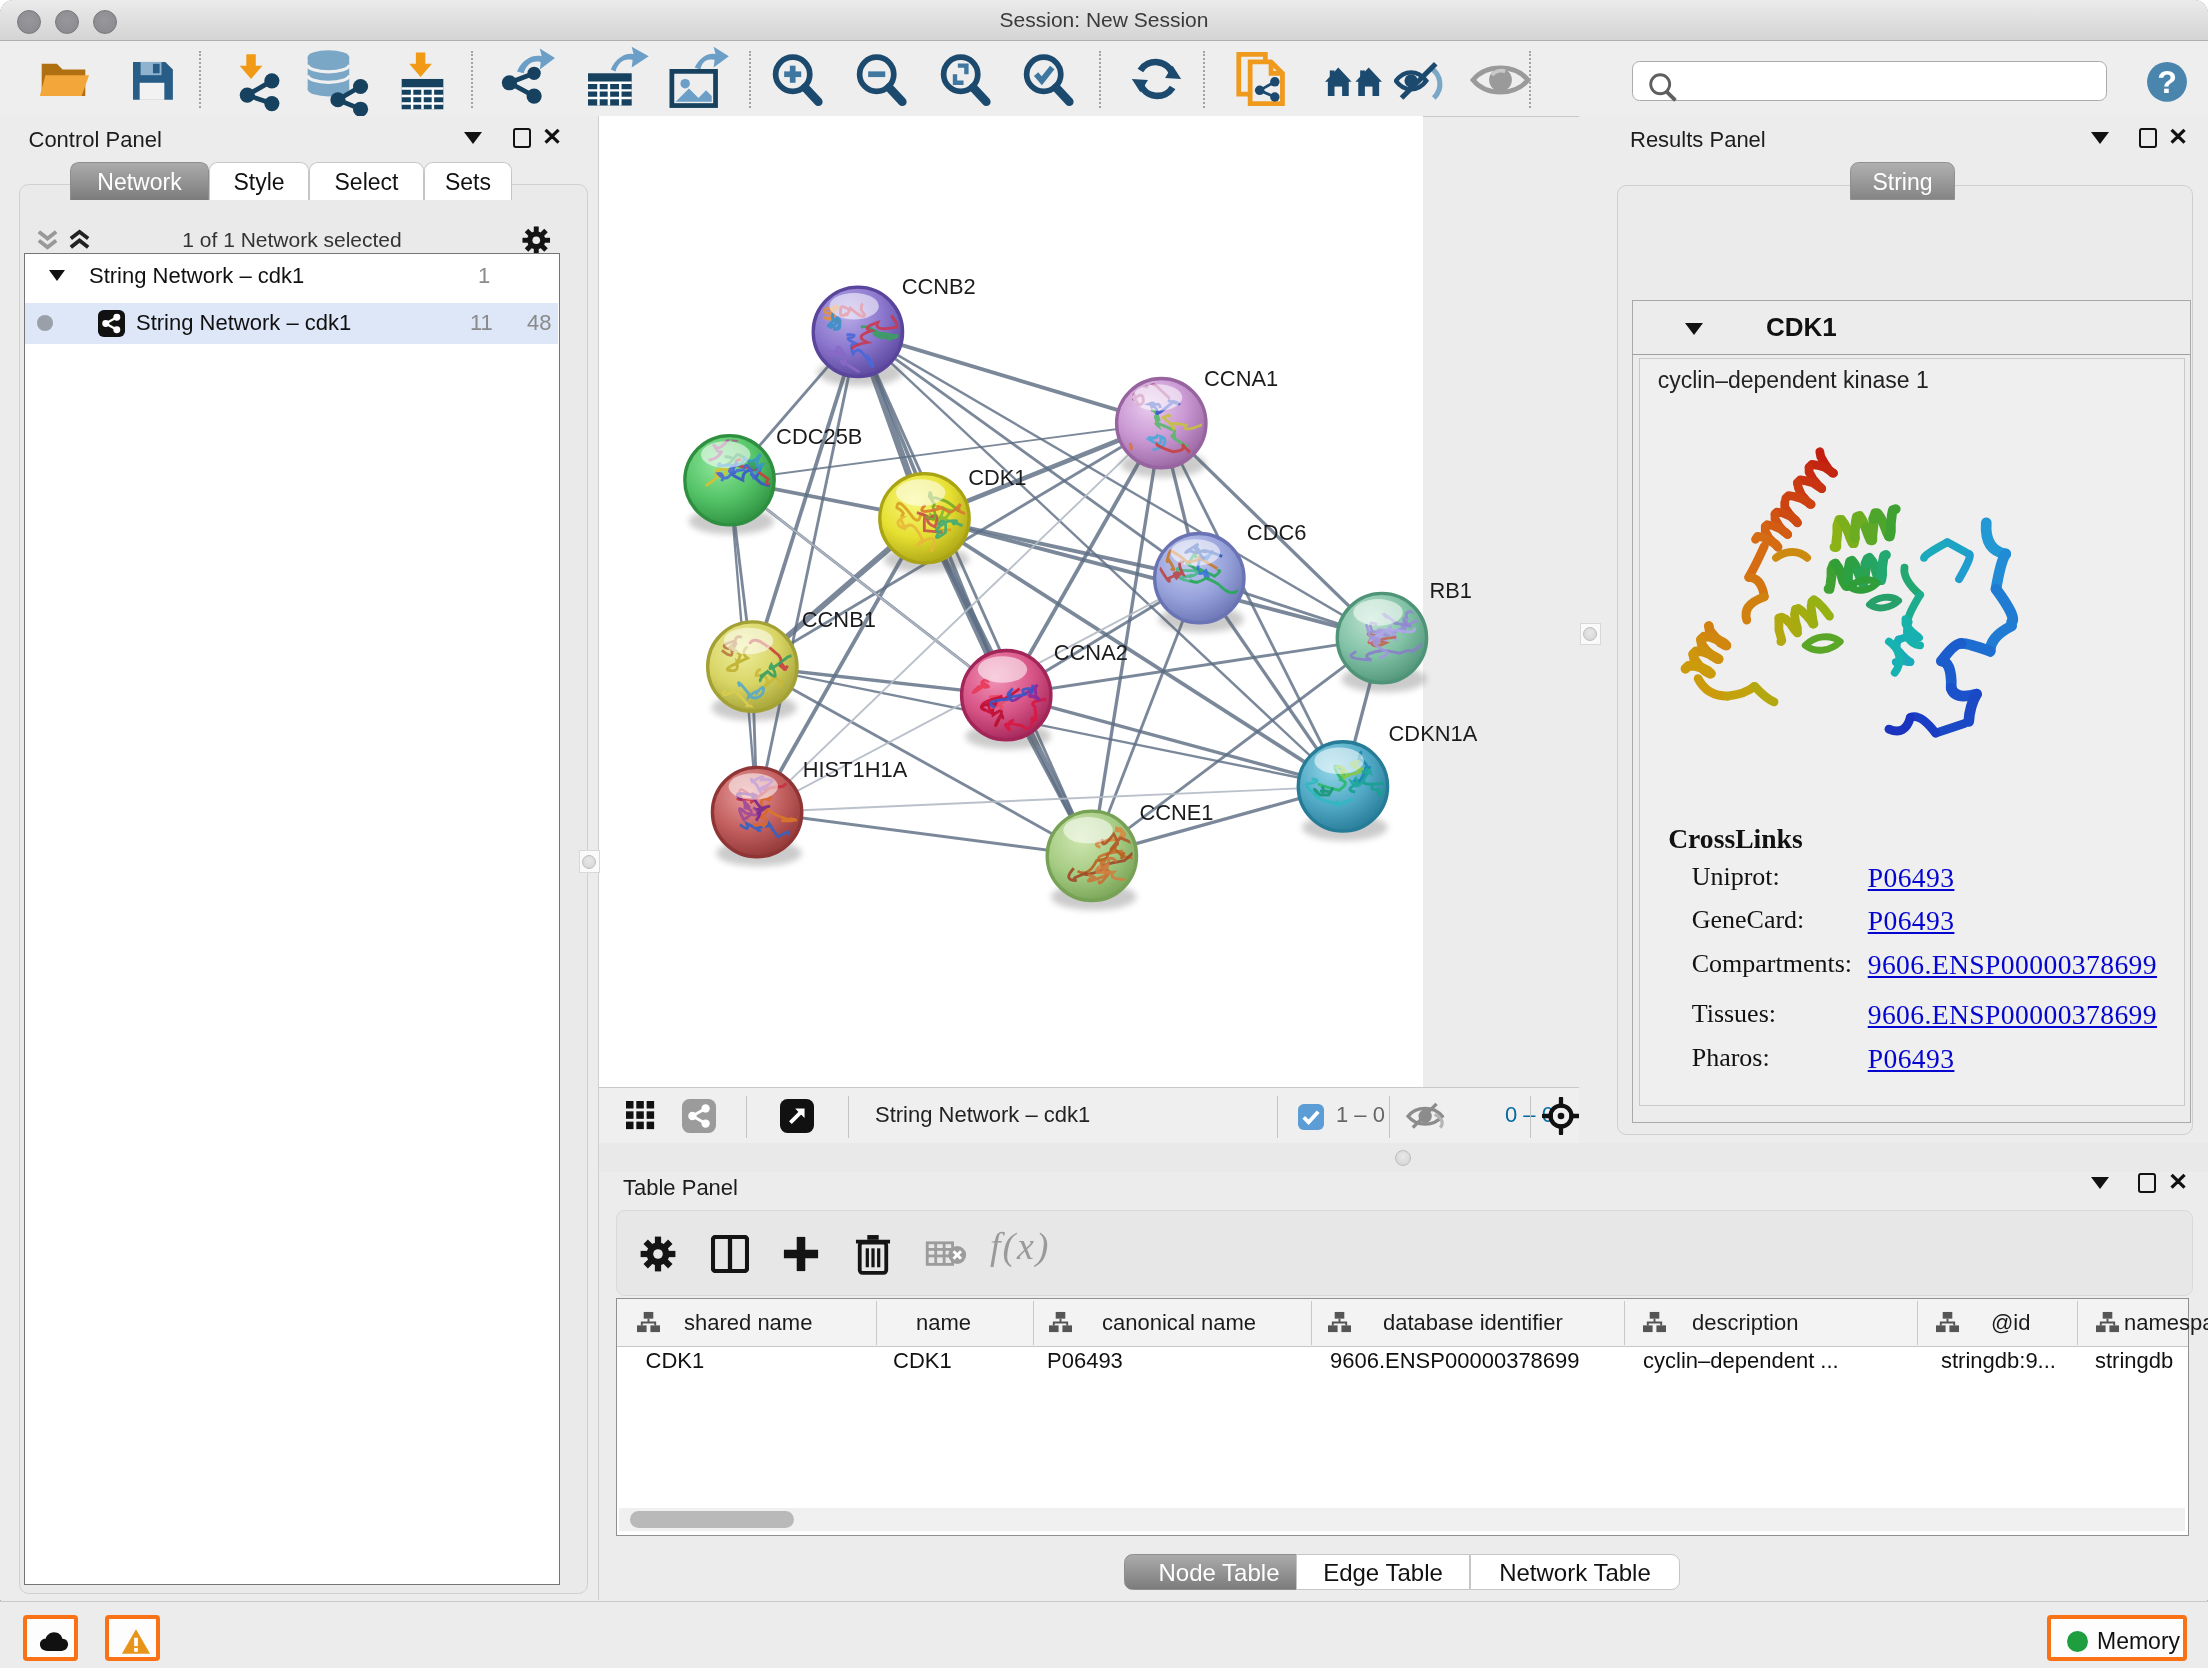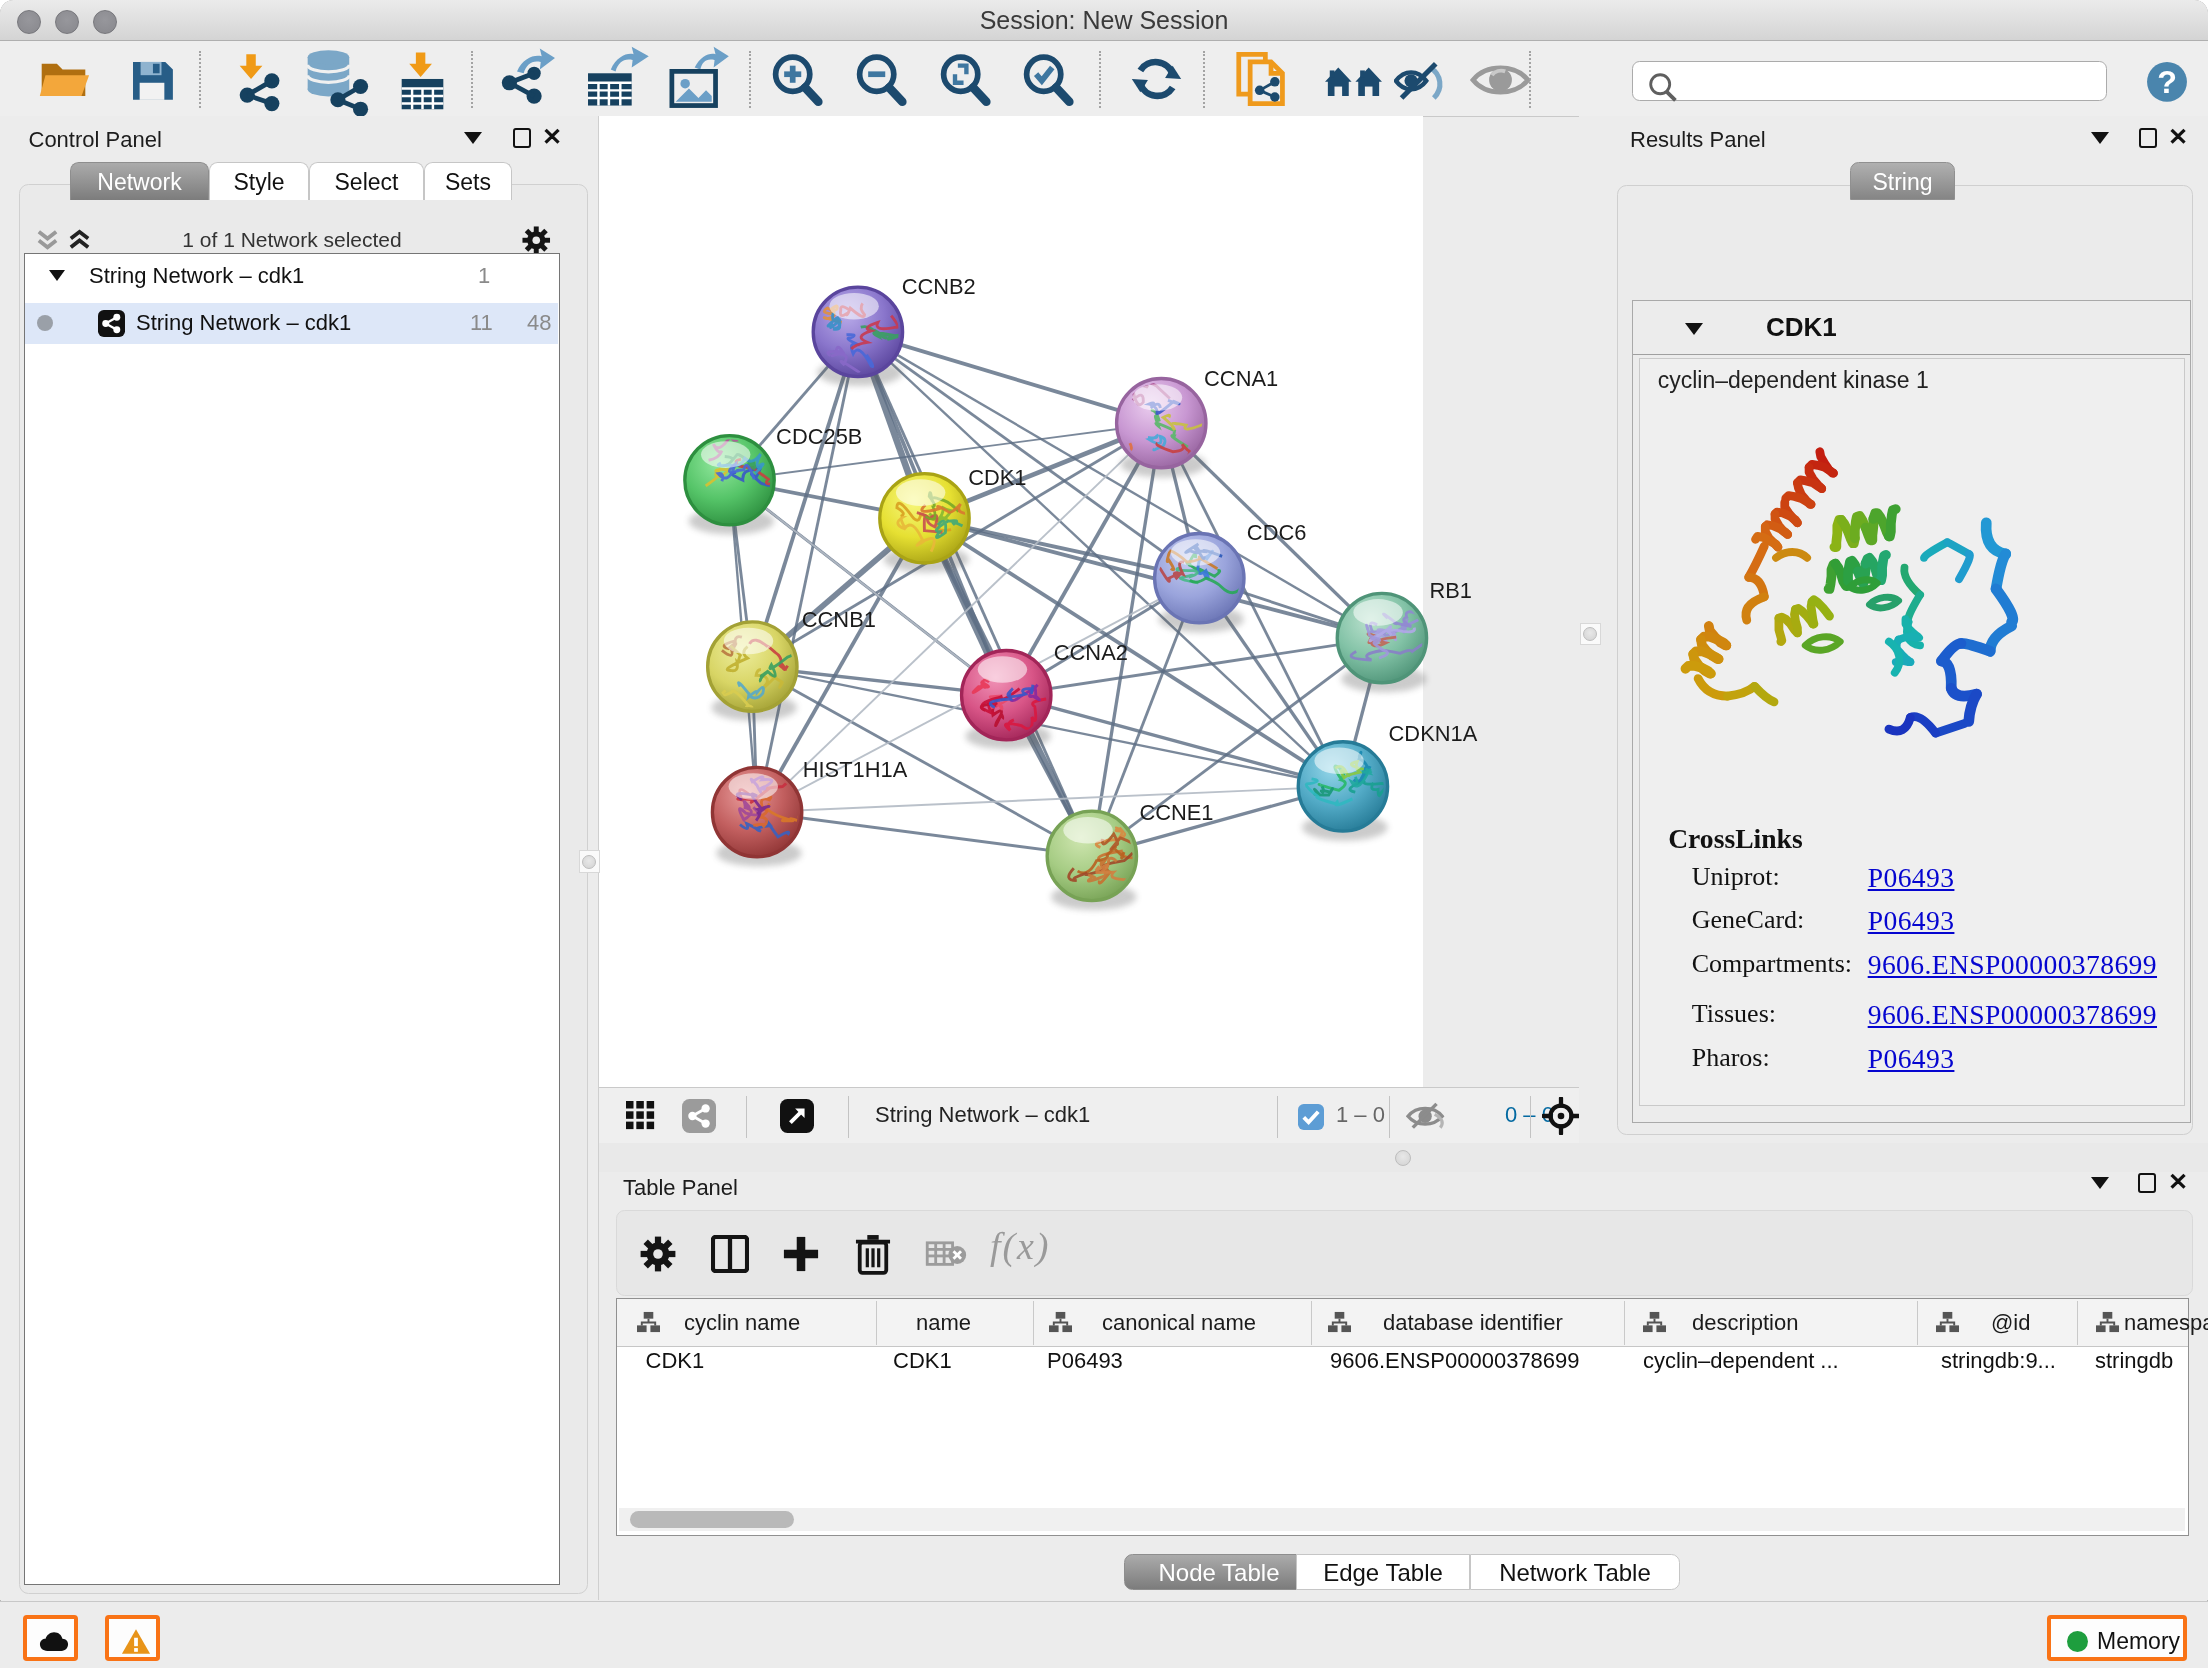--- a/index.html
+++ b/index.html
@@ -2,21 +2,21 @@
 <html style="font-size:15px"><head>
 <meta charset="utf-8">
 <style>
 html,body{margin:0;padding:0;background:#fff;}
 body{width:2208px;height:1668px;font-family:"Liberation Sans",sans-serif;-webkit-font-smoothing:antialiased;}
 #win{position:absolute;left:0;top:0;width:2208px;height:1668px;background:#ececec;border-radius:13.3px 13.3px 0 0;overflow:hidden;box-shadow:inset 0 0 0 1px #b8b8b8;}
 .abs{position:absolute;}
 
 #titlebar{position:absolute;left:0;top:0;width:2208px;height:40px;background:linear-gradient(#ebebeb,#d4d4d4);border-bottom:1px solid #afafaf;border-radius:13.3px 13.3px 0 0;}
 .tl{position:absolute;top:9.5px;width:22px;height:22px;border-radius:50%;background:radial-gradient(circle at 50% 40%,#97979c,#88888d);border:1px solid #77777c;}
-#title{position:absolute;left:0;top:0;width:2208px;height:52px;line-height:40px;text-align:center;font-size:25px;font-weight:500;color:#3a3a3a;}
+#title{position:absolute;left:0;top:0;width:2208px;height:52px;line-height:40px;text-align:center;font-size:21px;font-weight:500;color:#3a3a3a;}
 
 #toolbar{position:absolute;left:0;top:41px;width:2208px;height:75px;background:#eeeeee;border-bottom:1.9px solid #c9c9c9;}
 .tsep{position:absolute;top:9.5px;height:57px;width:0;border-left:2.9px dotted #a3a3a3;}
 .ticon{position:absolute;top:0;}
 #searchbox{position:absolute;left:1632px;top:20px;width:473px;height:38px;background:#fff;border:1.9px solid #ababab;border-radius:7.6px;}
 
 #cpanel{position:absolute;left:0;top:116px;width:598px;height:1484px;background:#ececec;border-right:1px solid #cfcfcf;}
 .ptitle{font-size:22px;color:#1c1c1c;}
 .tri{width:0;height:0;border-left:9.5px solid transparent;border-right:9.5px solid transparent;border-top:12.4px solid #111;}
 .sq{width:14.3px;height:16px;border:2.9px solid #111;border-radius:2.9px;}
@@ -871,21 +871,21 @@
         <svg class="abs" style="left:19px;top:12.4px;" width="25" height="23" viewBox="0 0 26 24">
             <g fill="#555">
               <rect x="8" y="1" width="10" height="7"></rect>
               <rect x="1" y="15" width="10" height="7"></rect>
               <rect x="15" y="15" width="10" height="7"></rect>
             </g>
             <g stroke="#555" stroke-width="2" fill="none">
               <path d="M13 8 L13 12 M6 15 L6 12 L20 12 L20 15"></path>
             </g>
           </svg>
-        <div class="thlabel" style="left:67px;">cyclin name</div>
+        <div class="thlabel" style="left:67px;">shared name</div>
         <div class="thsep" style="left:259px;"></div>
         <div class="thlabel" style="left:255px;width:143px;text-align:center;">name</div>
         <div class="thsep" style="left:416px;"></div>
         <svg class="abs" style="left:431px;top:12.4px;" width="25" height="23" viewBox="0 0 26 24">
             <g fill="#555">
               <rect x="8" y="1" width="10" height="7"></rect>
               <rect x="1" y="15" width="10" height="7"></rect>
               <rect x="15" y="15" width="10" height="7"></rect>
             </g>
             <g stroke="#555" stroke-width="2" fill="none">

